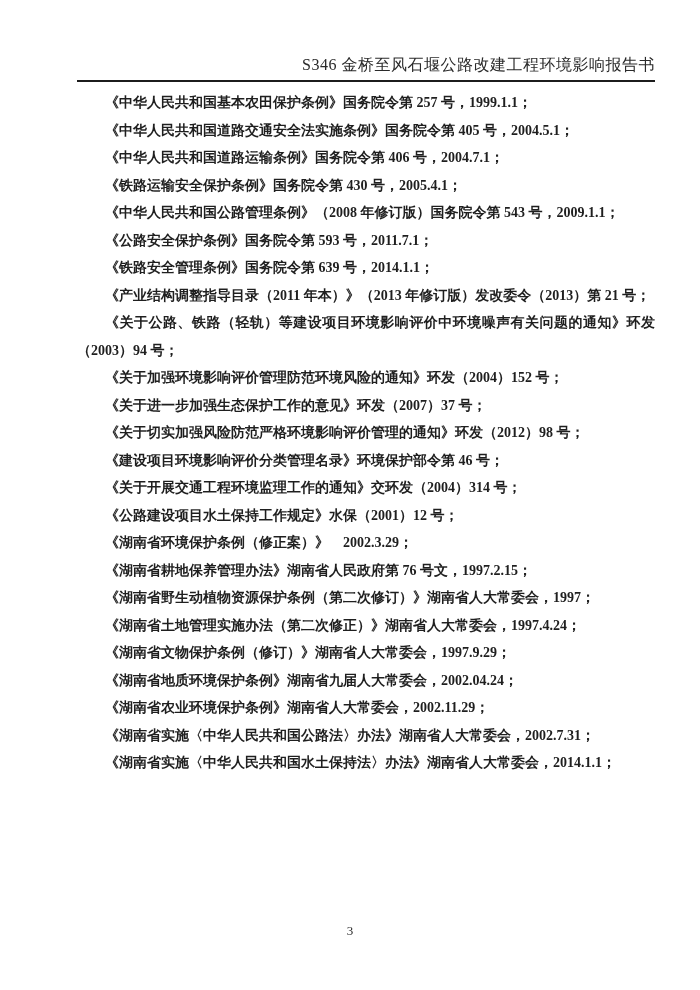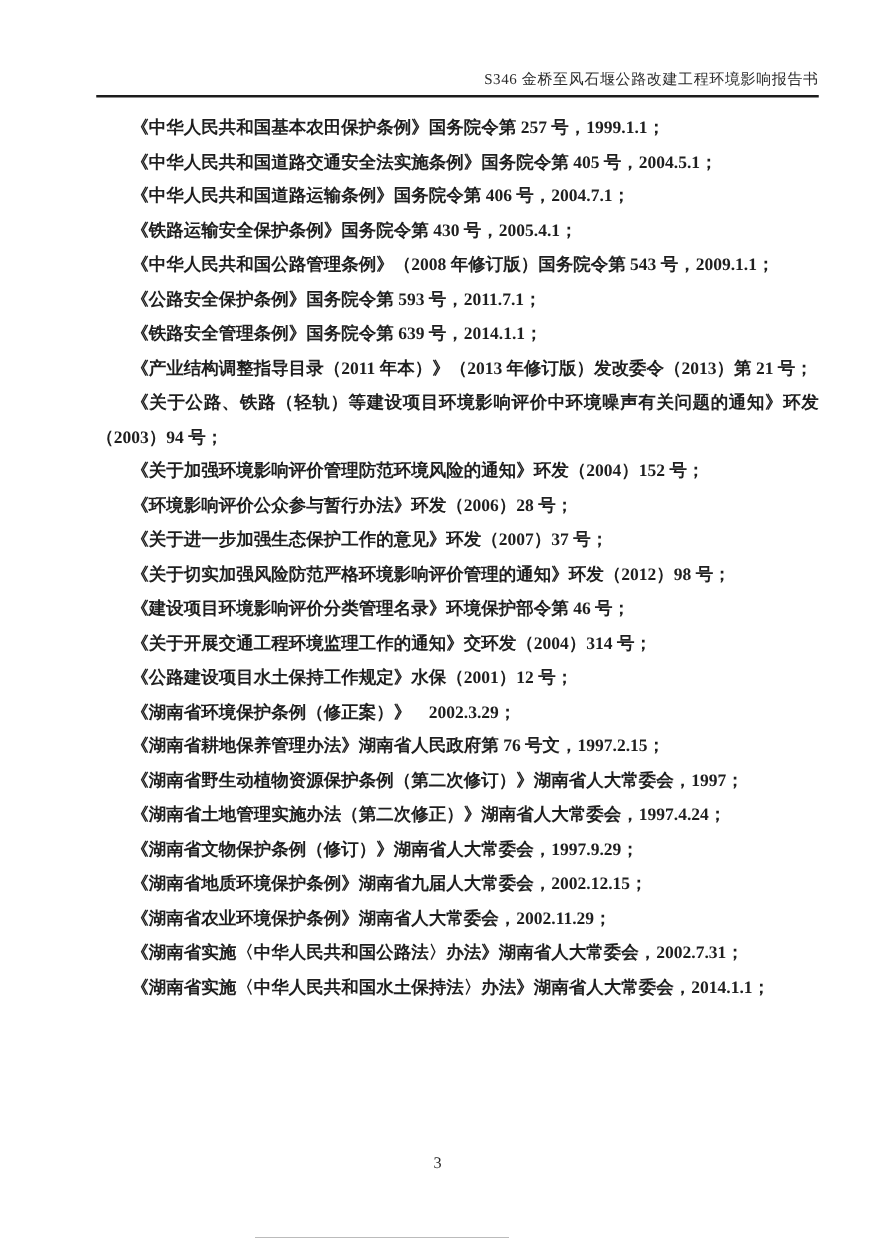--- a/index.html
+++ b/index.html
@@ -18,21 +18,21 @@
     position: absolute;
     top: 0;
     left: 77px;
     width: 578px;
     padding-top: 55px;
     padding-bottom: 4px;
     border-bottom: 2px solid #1c1c1c;
     text-align: right;
   }
   .header-title {
-    font-size: 12px;
+    font-size: 16px;
     letter-spacing: 0.5px;
     color: #2a2a2a;
     white-space: nowrap;
   }
   .body-text {
     position: absolute;
     top: 89px;
     left: 77px;
     width: 578px;
     font-size: 14px;
@@ -80,21 +80,20 @@
       <p class="reg">《公路安全保护条例》国务院令第 593 号，2011.7.1；</p>
 
       <p class="reg">《铁路安全管理条例》国务院令第 639 号，2014.1.1；</p>
 
       <p class="reg">《产业结构调整指导目录（2011 年本）》（2013 年修订版）发改委令（2013）第 21 号；</p>
 
       <p class="reg">《关于公路、铁路（轻轨）等建设项目环境影响评价中环境噪声有关问题的通知》环发（2003）94 号；</p>
 
       <p class="reg">《关于加强环境影响评价管理防范环境风险的通知》环发（2004）152 号；</p>
 
-      <p class="reg">《环境影响评价公众参与暂行办法》环发（2006）28 号；</p>
 
       <p class="reg">《关于进一步加强生态保护工作的意见》环发（2007）37 号；</p>
 
 
 
       <p class="reg">《关于切实加强风险防范严格环境影响评价管理的通知》环发（2012）98 号；</p>
 
       <p class="reg">《建设项目环境影响评价分类管理名录》环境保护部令第 46 号；</p>
 
       <p class="reg">《关于开展交通工程环境监理工作的通知》交环发（2004）314 号；</p>
@@ -105,21 +104,21 @@
 
       <p class="reg">《湖南省耕地保养管理办法》湖南省人民政府第 76 号文，1997.2.15；</p>
 
 
       <p class="reg">《湖南省野生动植物资源保护条例（第二次修订）》湖南省人大常委会，1997；</p>
 
       <p class="reg">《湖南省土地管理实施办法（第二次修正）》湖南省人大常委会，1997.4.24；</p>
 
       <p class="reg">《湖南省文物保护条例（修订）》湖南省人大常委会，1997.9.29；</p>
 
-      <p class="reg">《湖南省地质环境保护条例》湖南省九届人大常委会，2002.12.15；</p>
+      <p class="reg">《湖南省地质环境保护条例》湖南省九届人大常委会，2002.04.24；</p>
 
       <p class="reg">《湖南省农业环境保护条例》湖南省人大常委会，2002.11.29；</p>
 
       <p class="reg">《湖南省实施〈中华人民共和国公路法〉办法》湖南省人大常委会，2002.7.31；</p>
 
       <p class="reg">《湖南省实施〈中华人民共和国水土保持法〉办法》湖南省人大常委会，2014.1.1；</p>
     </div>
 
   <div class="footer">
     <span class="pagenum">3</span>

